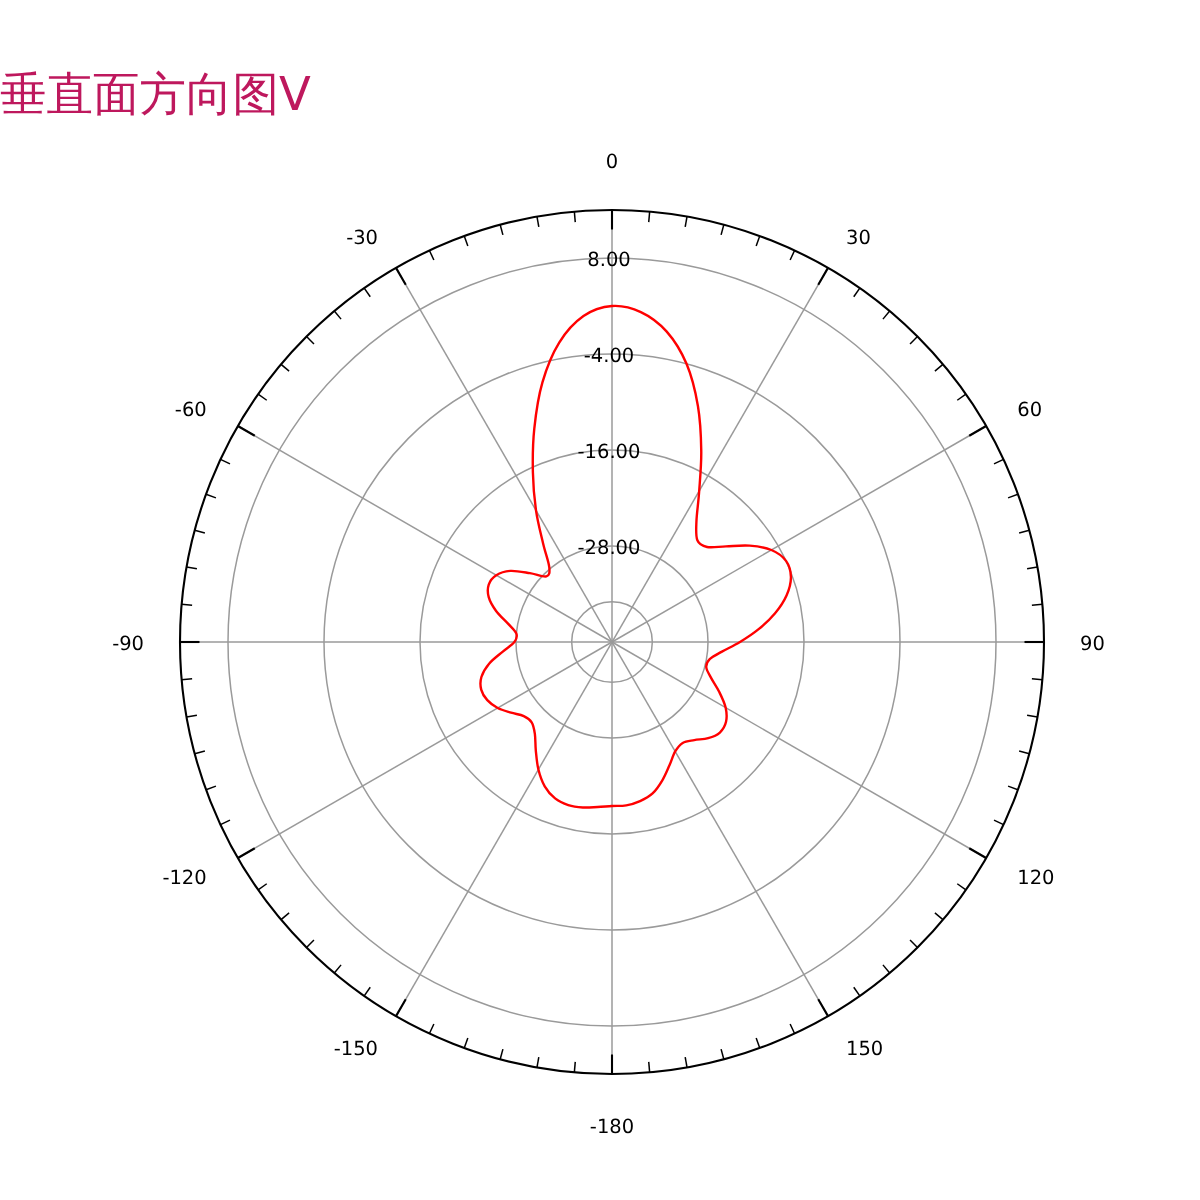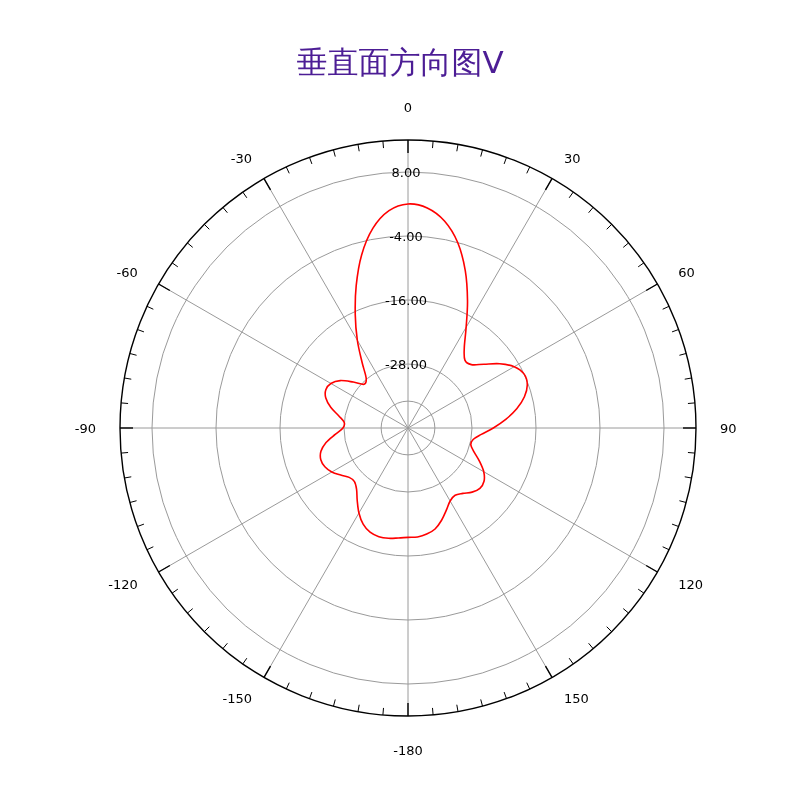--- a/index.html
+++ b/index.html
@@ -18,23 +18,23 @@
     position: absolute;
     left: 0; top: 0;
     width: 800px;
     height: 800px;
   }
   .chart-title {
     position: absolute;
     left: 0;
     top: 42px;
     width: 800px;
-    text-align: center;
+    text-align: left;
     font-size: 31px;
-    color: #4c1d95;
+    color: #be185d;
     font-family: "DejaVu Sans", "Liberation Sans", sans-serif;
     letter-spacing: 0px;
     white-space: nowrap;
   }
   svg {
     display: block;
   }
   .ring {
     fill: none;
     stroke: #9a9a9a;

